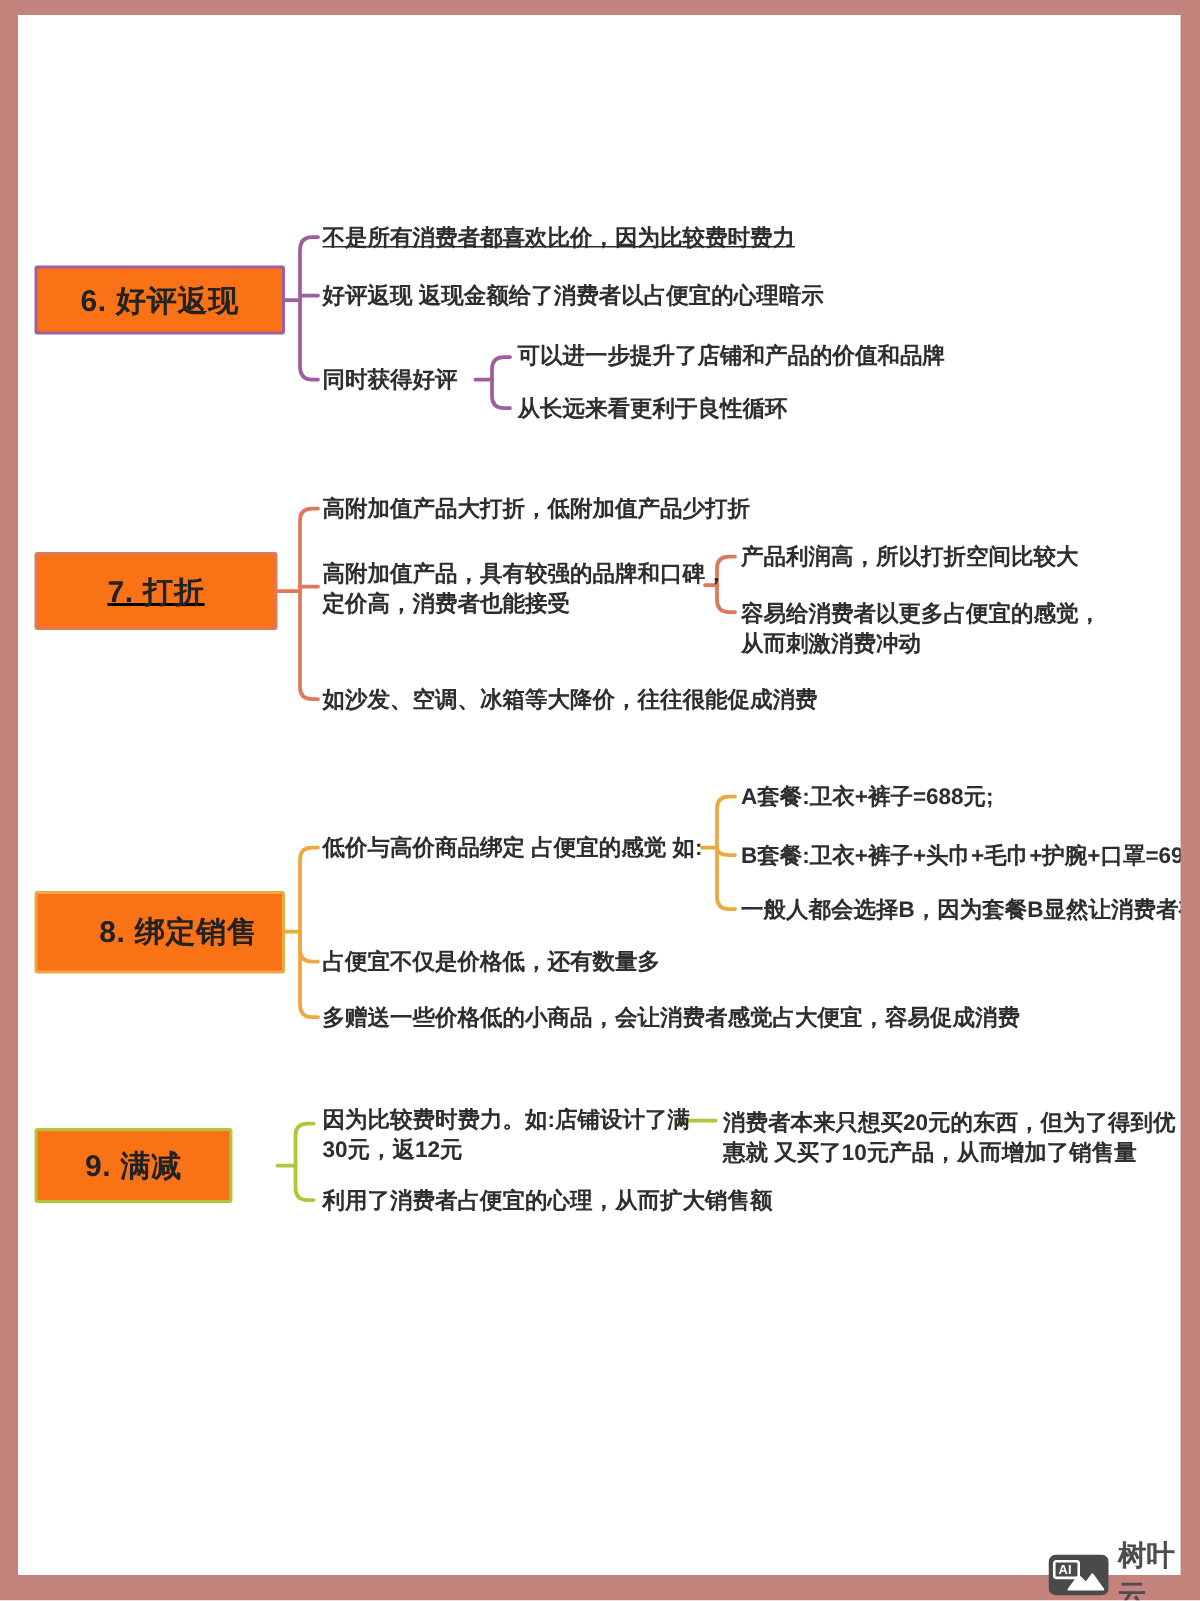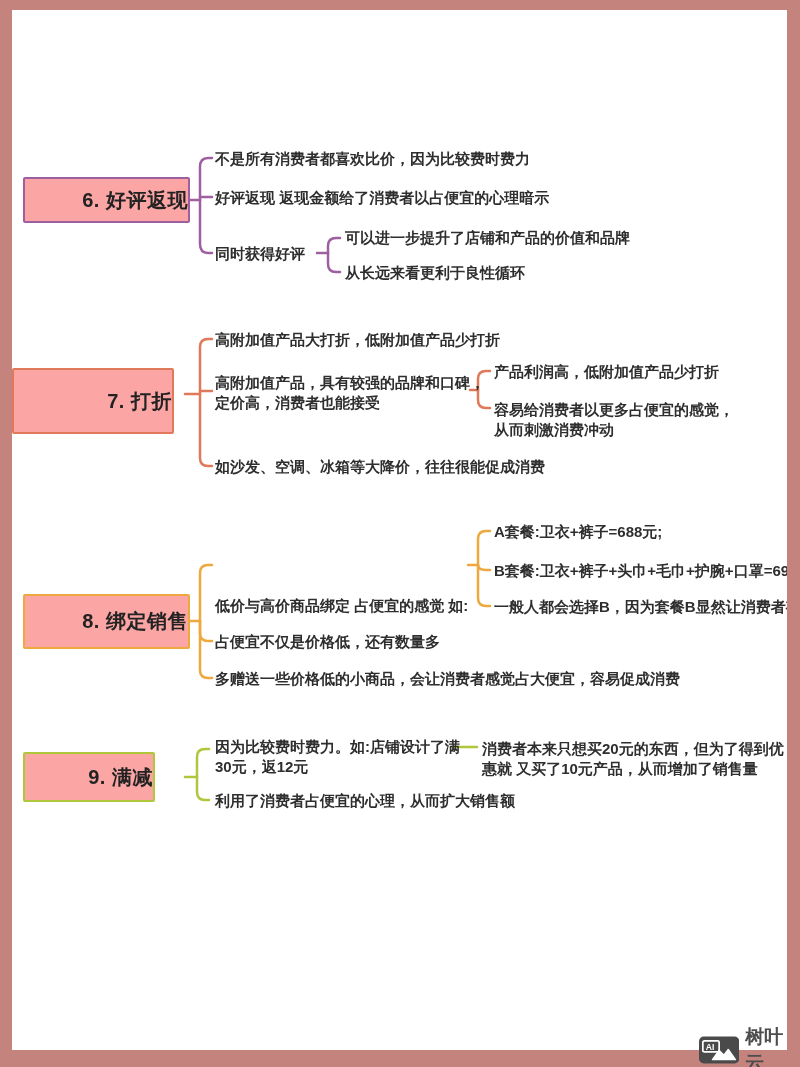--- a/index.html
+++ b/index.html
@@ -19,24 +19,24 @@
     pointer-events: none;
     z-index: 5;
   }
   svg.connectors {
     position: absolute; left: 0; top: 0;
     width: 800px; height: 1067px;
     z-index: 1;
   }
   .node {
     position: absolute;
-    background: #fca5a5;
+    background: #f97316;
     border: 2.5px solid #999;
     border-radius: 2px;
-    display: flex; align-items: center; justify-content: flex-end;
+    display: flex; align-items: center; justify-content: center;
     z-index: 2;
   }
   .node span {
     font-size: 20px; font-weight: 700; color: #222222;
     letter-spacing: 0.5px; white-space: nowrap;
   }
   .branch {
     position: absolute;
     font-size: 15px; font-weight: 600; color: #2e2e2e;
     line-height: 20px;
@@ -92,39 +92,39 @@
       <path d="M185,777 H197"></path>
       <path d="M197,777 V757 Q197,749 205,749 H209"></path>
       <path d="M197,777 V792 Q197,800 205,800 H209"></path>
       <path d="M452,747 H477"></path>
     </g>
   </svg>
 
   <div class="node" style="left: 23px; top: 177px; width: 167px; height: 46px; border-color: rgb(158, 95, 160);">
     <span>6. 好评返现</span>
   </div>
-  <div class="branch" style="left:215px; top:149px;">不是所有消费者都喜欢比价，因为比较费时费力</div>
+  <div class="branch" style="left:215px; top:149px;text-decoration:underline;">不是所有消费者都喜欢比价，因为比较费时费力</div>
   <div class="branch" style="left:215px; top:188px;">好评返现 返现金额给了消费者以占便宜的心理暗示</div>
   <div class="branch" style="left:215px; top:244px;">同时获得好评</div>
   <div class="branch" style="left:345px; top:228px;">可以进一步提升了店铺和产品的价值和品牌</div>
   <div class="branch" style="left:345px; top:263px;">从长远来看更利于良性循环</div>
 
-  <div class="node" style="left: 12px; top: 368px; width: 162px; height: 66px; border-color: rgb(224, 121, 90);">
+  <div class="node" style="left: 23px; top: 368px; width: 162px; height: 52px; border-color: rgb(224, 121, 90); text-decoration: underline;">
     <span>7. 打折</span>
   </div>
   <div class="branch" style="left:215px; top:330px;text-align:right;">高附加值产品大打折，低附加值产品少打折</div>
   <div class="branch wrap" style="left:215px; top:373px; width:272px;">高附加值产品，具有较强的品牌和口碑，定价高，消费者也能接受</div>
-  <div class="branch" style="left:494px; top:362px;">产品利润高，低附加值产品少打折</div>
+  <div class="branch" style="left:494px; top:362px;">产品利润高，所以打折空间比较大</div>
   <div class="branch wrap" style="left:494px; top:400px; width:245px;">容易给消费者以更多占便宜的感觉，从而刺激消费冲动</div>
   <div class="branch" style="left:215px; top:457px;">如沙发、空调、冰箱等大降价，往往很能促成消费</div>
 
   <div class="node" style="left: 23px; top: 594px; width: 167px; height: 55px; border-color: rgb(237, 169, 63); padding-left: 25px;">
     <span>8. 绑定销售</span>
   </div>
-  <div class="branch" style="left:215px; top:556px;margin-top:40px;">低价与高价商品绑定 占便宜的感觉 如:</div>
+  <div class="branch" style="left:215px; top:556px;">低价与高价商品绑定 占便宜的感觉 如:</div>
   <div class="branch" style="left:494px; top:522px;">A套餐:卫衣+裤子=688元;</div>
   <div class="branch" style="left:494px; top:561px;">B套餐:卫衣+裤子+头巾+毛巾+护腕+口罩=699元</div>
   <div class="branch" style="left:494px; top:597px;">一般人都会选择B，因为套餐B显然让消费者有更多</div>
   <div class="branch" style="left:215px; top:632px;">占便宜不仅是价格低，还有数量多</div>
   <div class="branch" style="left:215px; top:669px;">多赠送一些价格低的小商品，会让消费者感觉占大便宜，容易促成消费</div>
 
   <div class="node" style="left: 23px; top: 752px; width: 132px; height: 50px; border-color: rgb(176, 199, 60);">
     <span>9. 满减</span>
   </div>
   <div class="branch wrap" style="left:215px; top:737px; width:252px;">因为比较费时费力。如:店铺设计了满30元，返12元</div>

